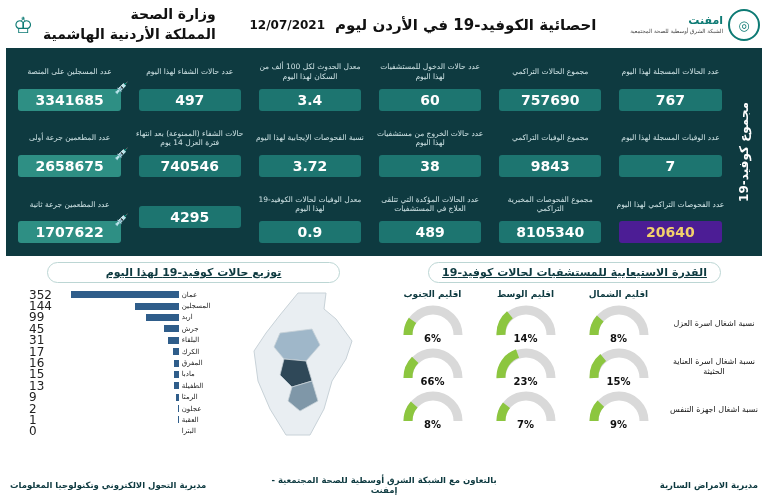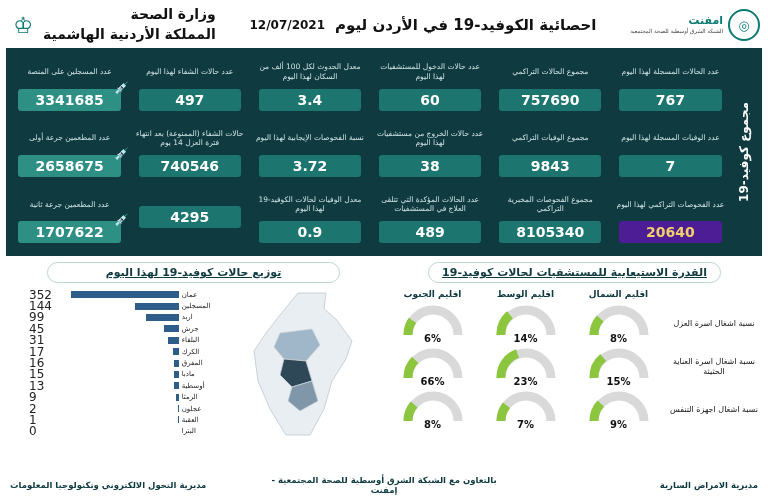--- a/index.html
+++ b/index.html
@@ -406,21 +406,21 @@
             <div class="bar-val">16</div>
           </div>
           <div class="bar-row">
             <div class="bar-name">مادبا</div>
             <div class="bar-track">
                 <div class="bar-fill" style="width:4.2%"></div>
               </div>
             <div class="bar-val">15</div>
           </div>
           <div class="bar-row">
-            <div class="bar-name">أوسطية</div>
+            <div class="bar-name">الطفيلة</div>
             <div class="bar-track">
                 <div class="bar-fill" style="width:3.7%"></div>
               </div>
             <div class="bar-val">13</div>
           </div>
           <div class="bar-row">
             <div class="bar-name">الرمثا</div>
             <div class="bar-track">
                 <div class="bar-fill" style="width:2.6%"></div>
               </div>

